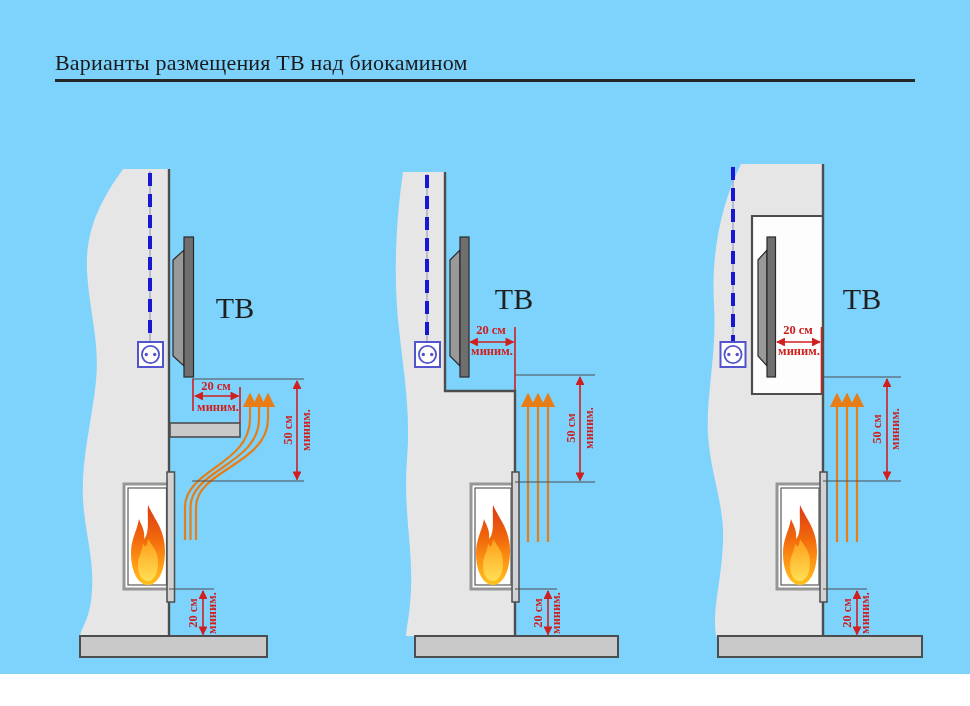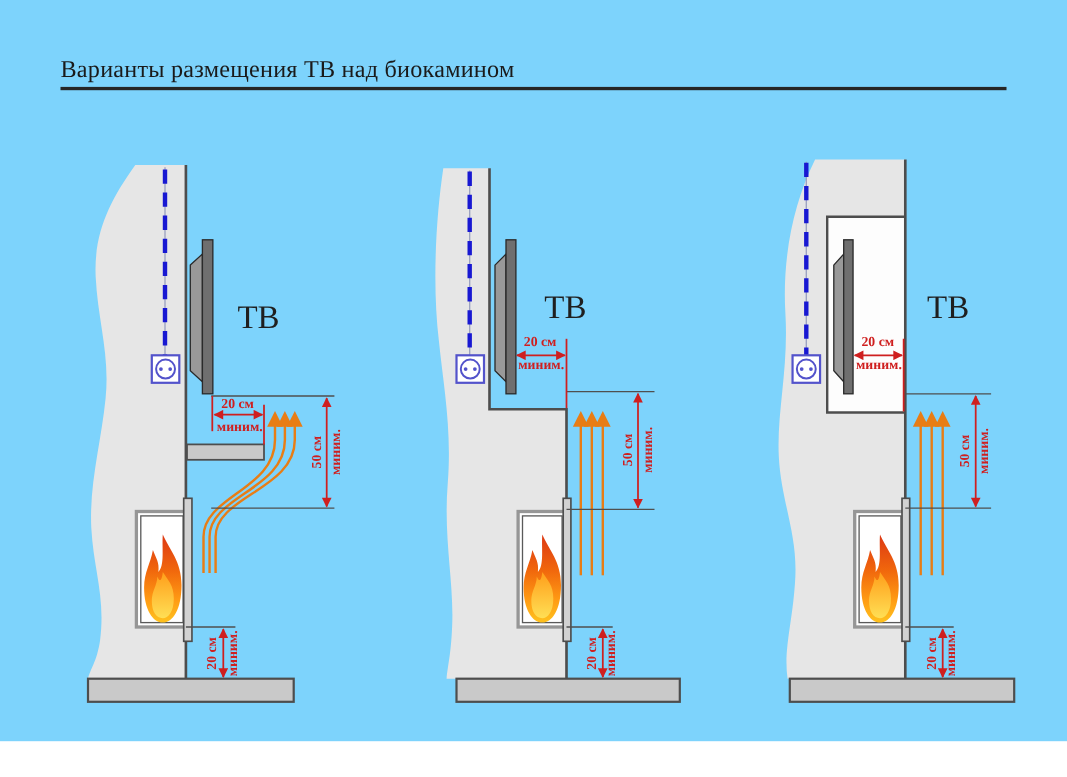--- a/index.html
+++ b/index.html
@@ -1,21 +1,21 @@
 <!DOCTYPE html>
 <html><head>
 <meta charset="utf-8">
 <style>
   html,body{margin:0;padding:0;background:#fff;}
   #canvas{position:relative;width:970px;height:674px;background:#7dd3fc;overflow:hidden;
           font-family:Liberation Serif, serif;}
   .page-title{position:absolute;left:55px;top:50px;font-size:22px;color:#1a1a1a;
               letter-spacing:.2px;white-space:nowrap;}
   .title-rule{position:absolute;left:55px;top:79px;width:860px;height:3px;background:#262626;}
-  .variant{position:absolute;top:140px;width:310px;height:520px;}
+  .variant{position:absolute;top:159px;width:310px;height:520px;}
   .variant svg{position:absolute;left:0;top:0;}
   .lbl{position:absolute;white-space:nowrap;}
   .tv-lbl{font-size:30px;color:#1f1f1f;transform:translate(-50%,-50%);}
   .dim{font-size:12.5px;font-weight:bold;color:#cf1f1f;}
   .h{transform:translate(-50%,-50%);}
   .v{transform:translate(-50%,-50%) rotate(-90deg);}
 </style>
 </head>
 <body>
 

